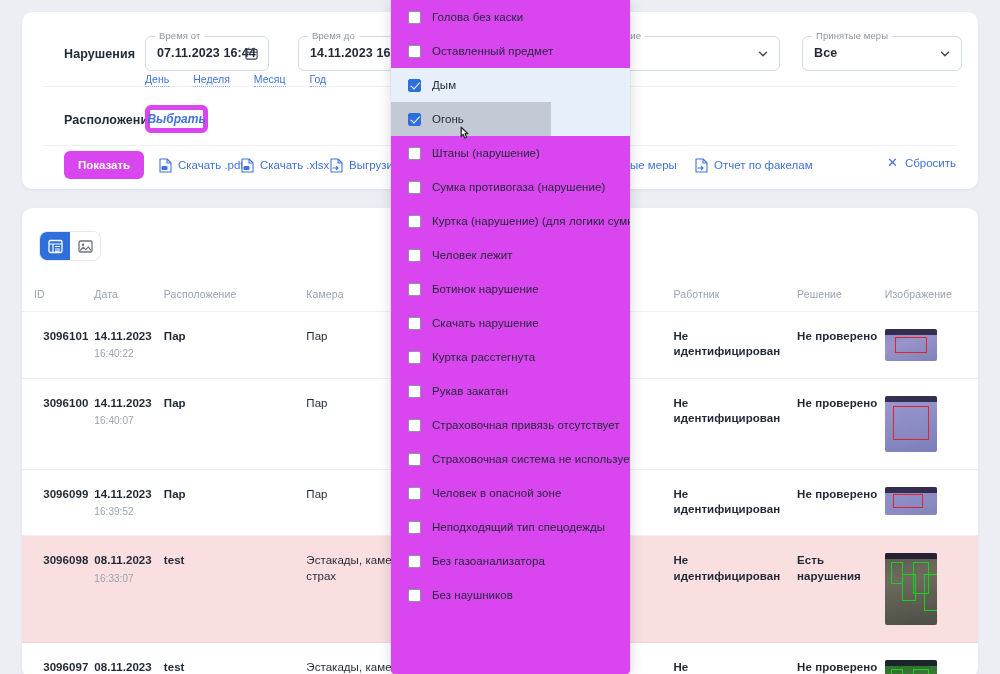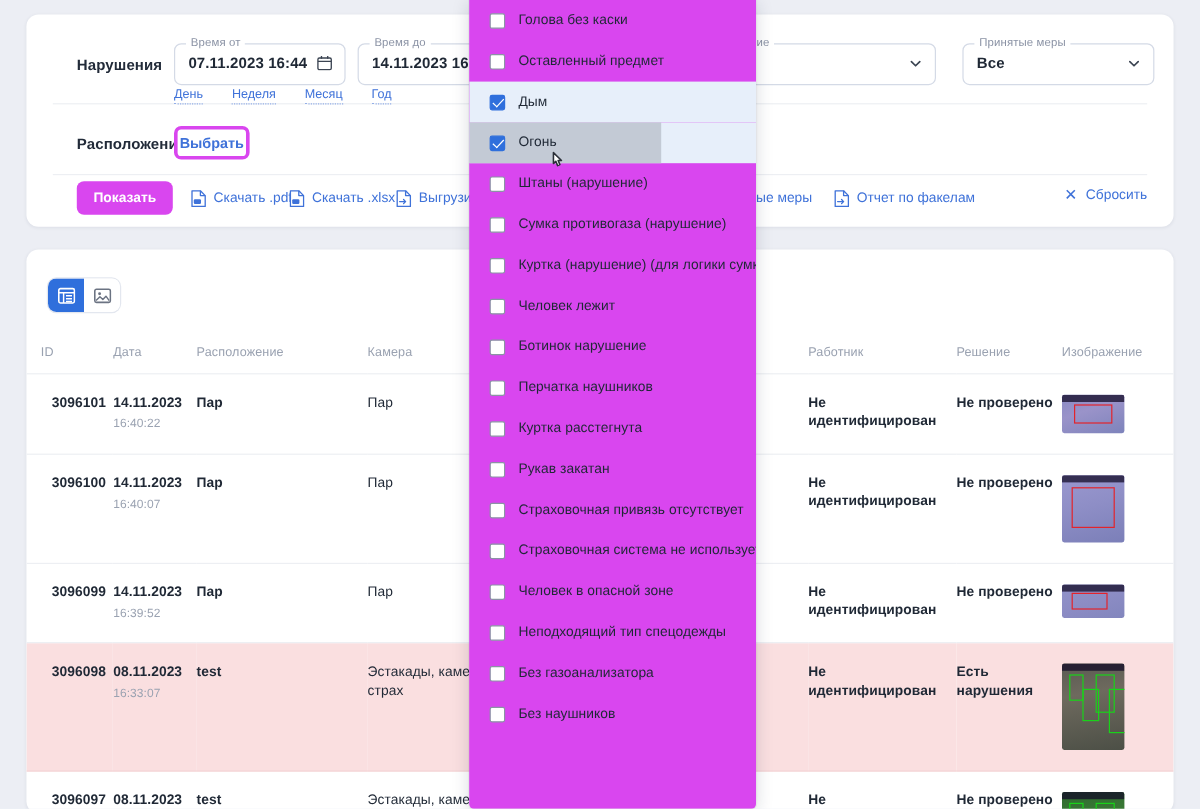--- a/index.html
+++ b/index.html
@@ -41,39 +41,40 @@
     background: #fff; padding: 0 4px;
     font-size: 9.5px; color: #8b93a5; letter-spacing: .1px;
   }
   .field .value {
     position: absolute; left: 11px; top: 9px;
     font-size: 12.5px; color: #1f2835; font-weight: bold;
     letter-spacing: .1px;
   }
   .field .ic { position: absolute; right: 10px; top: 9px; color: #3b4452; }
 
-  #fld-from { left: 123px; top: 24px; width: 143px; }
+  #fld-from { left: 123px; top: 24px; width: 124px; }
   #fld-to   { left: 276px; top: 24px; width: 143px; }
   #fld-mid  { left: 578px; top: 24px; width: 180px; }
   #fld-measures { left: 780px; top: 24px; width: 160px; }
 
   .quicklinks { position: absolute; left: 123px; top: 61px; display: flex; gap: 24px; }
   .quicklinks span {
     font-size: 10.5px; color: #3f72d9;
     border-bottom: 1px dotted #93aee8; cursor: pointer;
     padding-bottom: 1px;
   }
 
   .btn-outline {
     position: absolute; left: 123px; top: 93px;
-    width: 63px; height: 28px; border: 3px solid #d946ef;
+    width: 63px; height: 28px; border: 5px solid #d946ef;
     border-radius: 6px; background: #fff; color: #3f72d9;
     font-size: 12px; font-weight: bold;
     display: flex; align-items: center; justify-content: center;
     cursor: pointer;
+    font-style: italic;
   }
 
   
   #row-actions { position: absolute; left: 0; top: 139px; width: 100%; height: 38px; }
   .btn-primary {
     position: absolute; left: 42px; top: 0;
     width: 80px; height: 28px; background: #d946ef; color: #fff;
     border-radius: 6px; border: none;
     font-size: 11.5px; font-weight: bold;
     display: flex; align-items: center; justify-content: center;
@@ -442,21 +443,21 @@
       <div class="opt">
         <span class="cb"></span>
         <span class="lbl">Человек лежит</span>
       </div>
       <div class="opt">
         <span class="cb"></span>
         <span class="lbl">Ботинок нарушение</span>
       </div>
       <div class="opt">
         <span class="cb"></span>
-        <span class="lbl">Перчатка наушников</span>
+        <span class="lbl">Скачать нарушение</span>
       </div>
       <div class="opt">
         <span class="cb"></span>
         <span class="lbl">Куртка расстегнута</span>
       </div>
       <div class="opt">
         <span class="cb"></span>
         <span class="lbl">Рукав закатан</span>
       </div>
       <div class="opt">

